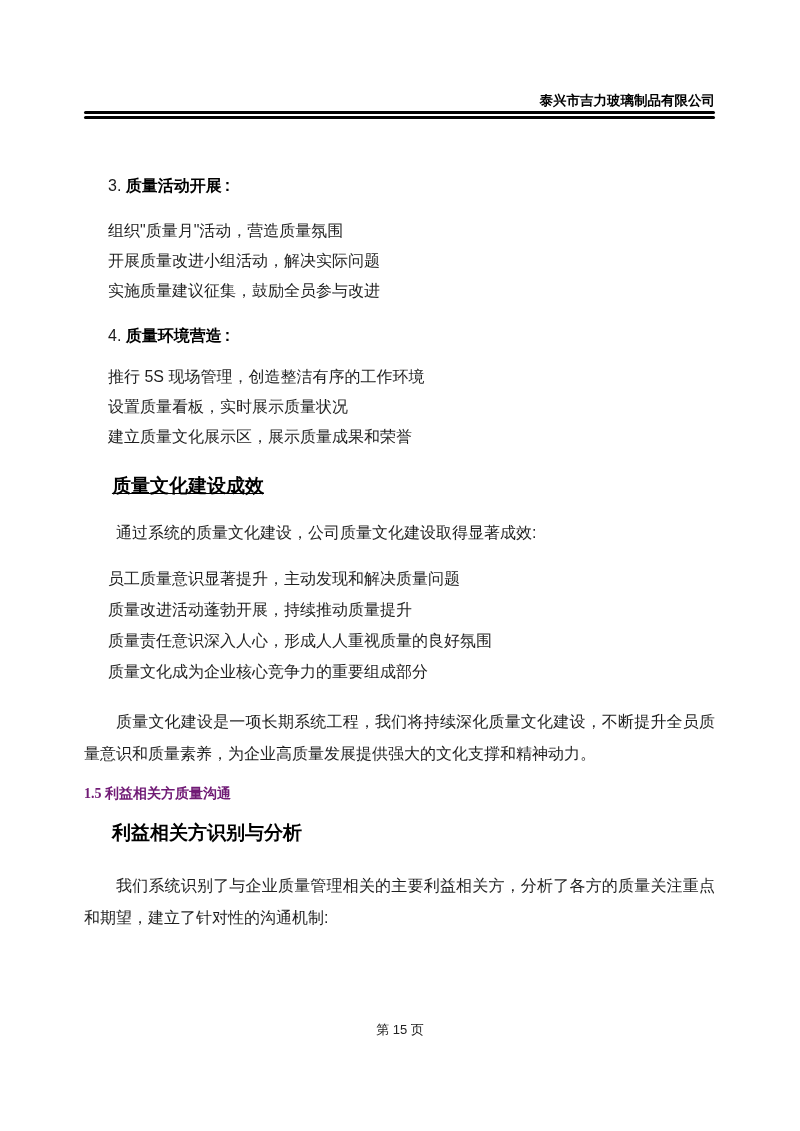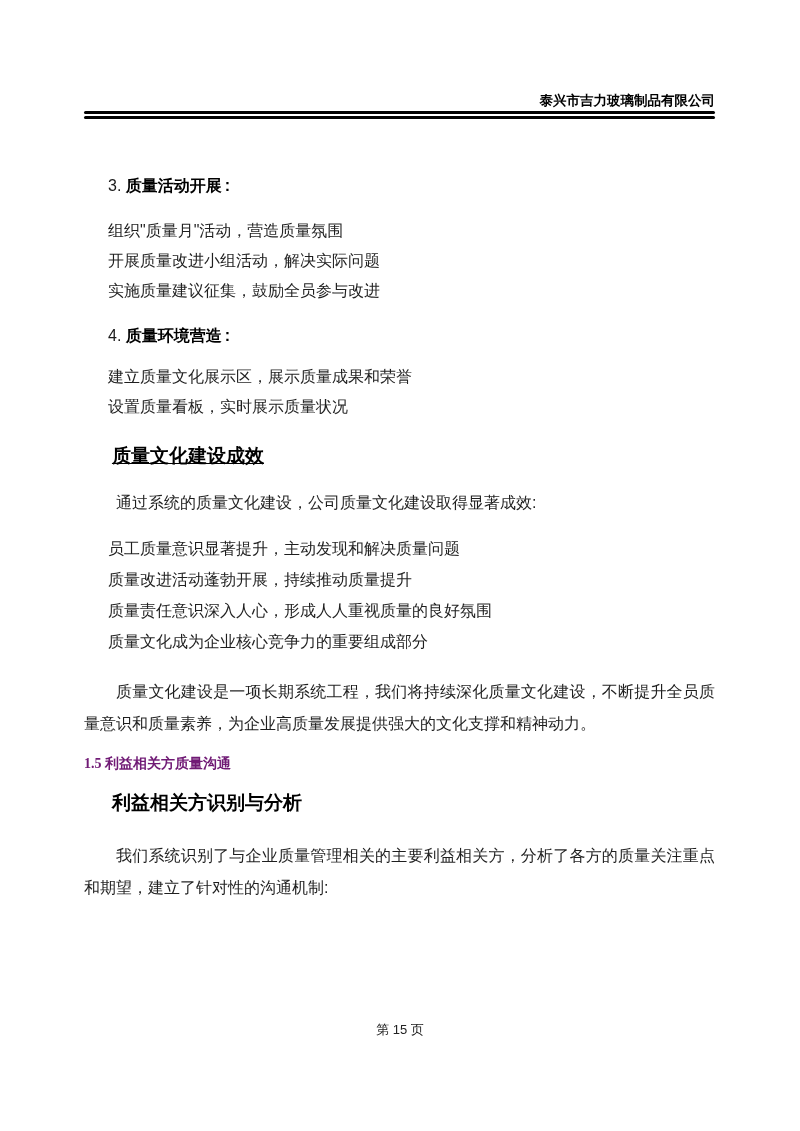--- a/index.html
+++ b/index.html
@@ -101,22 +101,23 @@
       <p>开展质量改进小组活动，解决实际问题</p>
       <p>实施质量建议征集，鼓励全员参与改进</p>
     </div>
 
     <div class="num-heading" style="margin-top:18px;">
       <span class="h-num">4.</span>
       <span class="h-title">质量环境营造</span><span class="h-colon">:</span>
     </div>
 
     <div class="plain-list" style="margin-top:14px;">
+      <p>推行 5S 现场管理，创造整洁有序的工作环境</p>
+      <p>设置质量看板，实时展示质量状况</p>
       <p>建立质量文化展示区，展示质量成果和荣誉</p>
-      <p>设置质量看板，实时展示质量状况</p>
     </div>
 
     <div class="h3" style="margin-top:20px;text-decoration:underline;">质量文化建设成效</div>
 
     <p class="para" style="margin-top:18px; line-height:30px;">通过系统的质量文化建设，公司质量文化建设取得显著成效:</p>
 
     <div class="plain-list wide" style="margin-top:15px;">
       <p>员工质量意识显著提升，主动发现和解决质量问题</p>
       <p>质量改进活动蓬勃开展，持续推动质量提升</p>
       <p>质量责任意识深入人心，形成人人重视质量的良好氛围</p>

